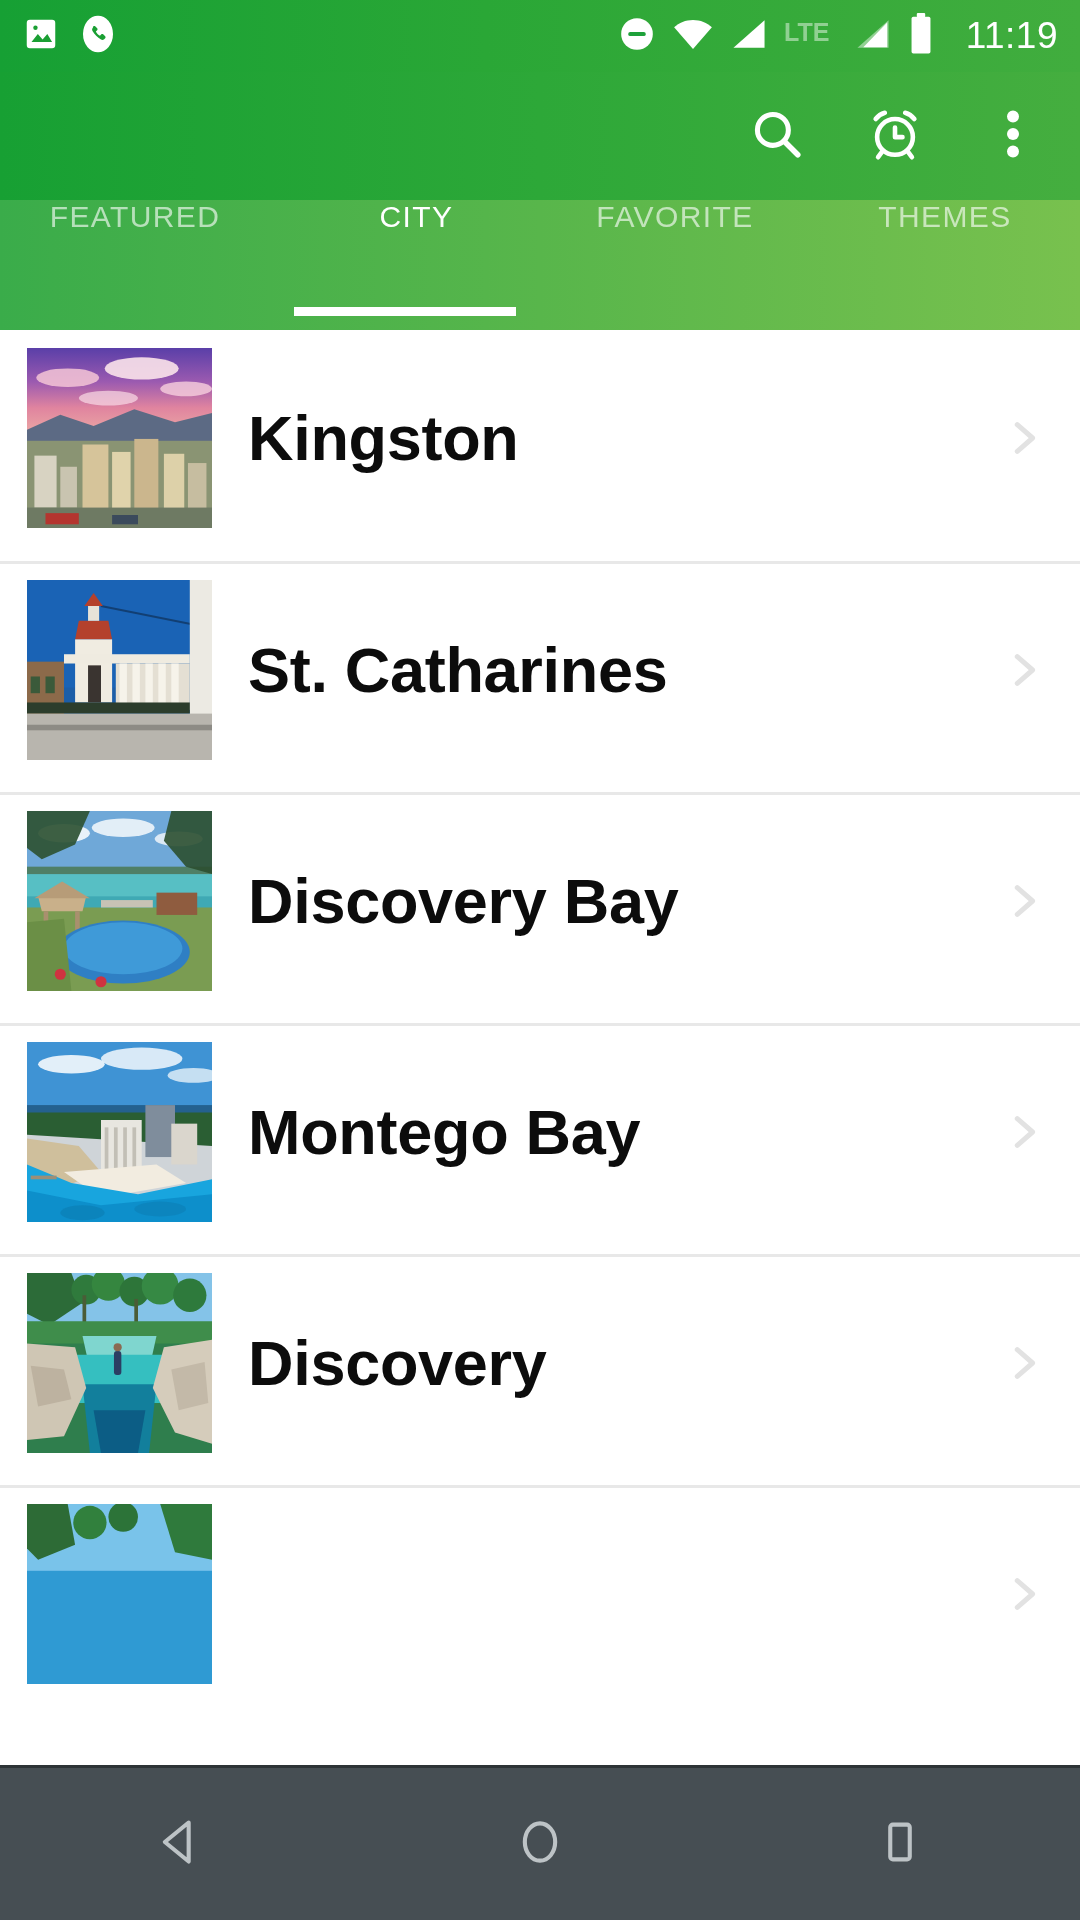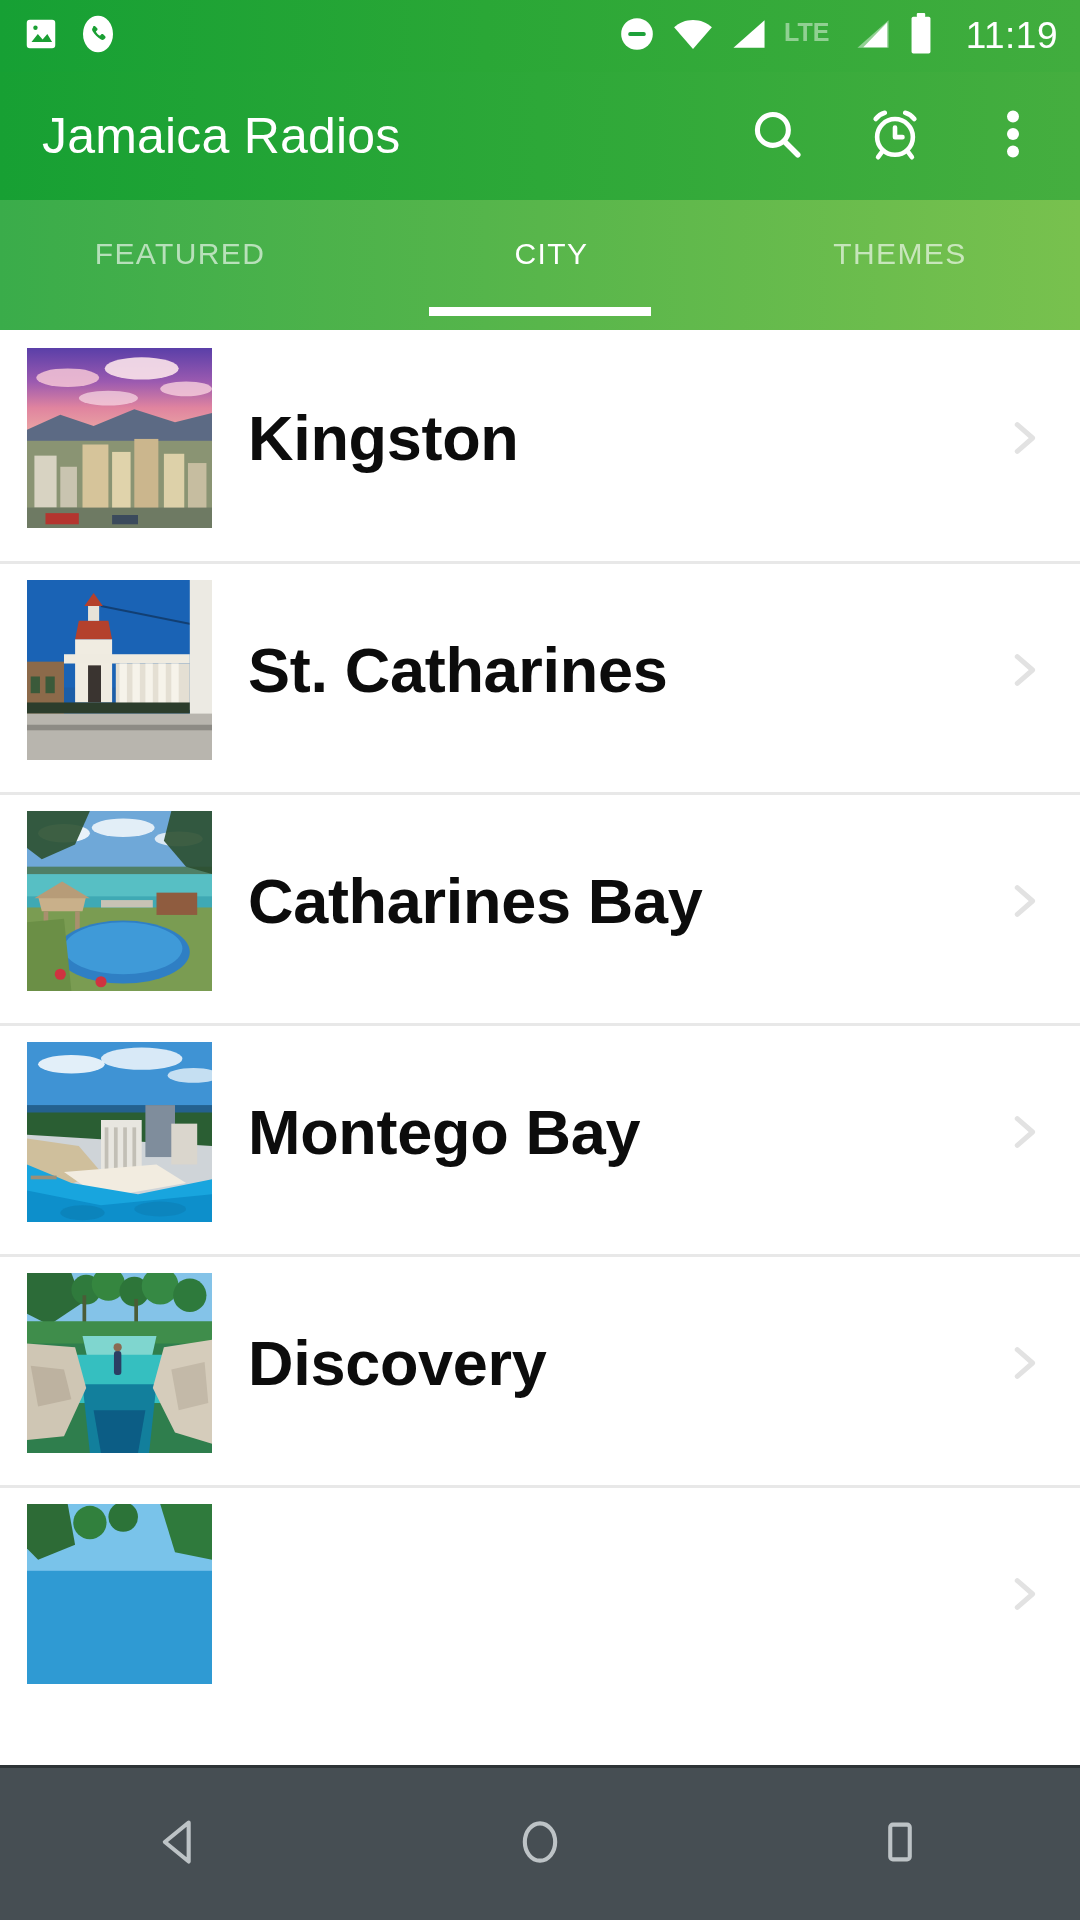--- a/index.html
+++ b/index.html
@@ -37,21 +37,21 @@
     cursor:pointer;
   }
 
   
   .tabstrip{
     position:relative; height:130px; width:100%;
     background:linear-gradient(to right,#3aac4a 0%,#58b64b 50%,#78c14e 100%);
     display:flex; align-items:flex-start;
   }
   .tab{
-    flex:1; height:100%; display:flex; align-items:center; justify-content:center;
+    flex:1; height:100%; display:flex; align-items:flex-start; justify-content:center;
     position:relative; cursor:pointer;
   }
   .tab span{
     font-size:30px; letter-spacing:1.4px; font-weight:400;
     color:rgba(255,255,255,.62);
     margin-bottom:22px;
   }
   .tab.active span{ color:#ffffff;margin-left:23px; }
   .tab .indicator{
     position:absolute; bottom:14px; left:50%; transform:translateX(-50%);
@@ -143,21 +143,20 @@
         <svg width="26" height="42" viewBox="0 0 14 24">
             <rect x="4.6" y="0" width="4.8" height="2.4" rx="0.6" fill="#fff"></rect>
             <rect x="1.6" y="2.2" width="10.8" height="21" rx="1" fill="#fff"></rect>
           </svg>
       </span>
       <span class="sb-clock">11:19</span>
     </div>
   </div>
 
   <div class="toolbar">
-    <div class="app-title">Jamaica Radios</div>
     <div class="toolbar-actions">
       <div class="tb-btn">
         <span>
           <svg width="58" height="58" viewBox="0 0 24 24">
               <circle cx="10.3" cy="10.3" r="6.4" fill="none" stroke="#fff" stroke-width="2.1"></circle>
               <line x1="15.2" y1="15.2" x2="20.6" y2="20.6" stroke="#fff" stroke-width="2.3" stroke-linecap="round"></line>
             </svg>
         </span>
       </div>
       <div class="tb-btn">
@@ -185,20 +184,24 @@
   </div>
 
   <div class="tabstrip">
     <div class="tab">
       <span>FEATURED</span>
 
     </div>
     <div class="tab active">
       <span>CITY</span>
       <div class="indicator"></div>
+    </div>
+    <div class="tab">
+      <span>FAVORITE</span>
+
     </div>
     <div class="tab">
       <span>THEMES</span>
 
     </div>
   </div>
 
   <div class="list">
 
     <div class="row">
@@ -295,21 +298,21 @@
           <rect x="26" y="54" width="2.5" height="12" fill="#a9906e"></rect>
           <rect x="40" y="48" width="28" height="4" fill="#c7c2b5"></rect>
           <rect x="70" y="44" width="22" height="12" fill="#8f5c3f"></rect>
           <ellipse cx="52" cy="76" rx="36" ry="17" fill="#2f7fc4"></ellipse>
           <ellipse cx="52" cy="74" rx="32" ry="14" fill="#3f9ad8"></ellipse>
           <path d="M0 60 L20 58 L24 97 L0 97Z" fill="#6b8f46"></path>
           <circle cx="18" cy="88" r="3" fill="#cf3340"></circle>
           <circle cx="40" cy="92" r="3" fill="#cf3340"></circle>
         </svg>
       </div>
-      <div class="row-label">Catharines Bay</div>
+      <div class="row-label">Discovery Bay</div>
       <span class="chev">
         <svg width="46" height="46" viewBox="0 0 24 24">
             <polyline points="9,5 17,12 9,19" fill="none" stroke="#e2e2e2" stroke-width="2.6" stroke-linecap="round" stroke-linejoin="round"></polyline>
           </svg>
       </span>
     </div>
 
     <div class="row">
       <div class="thumb">
         <svg viewBox="0 0 100 97" preserveAspectRatio="none">

